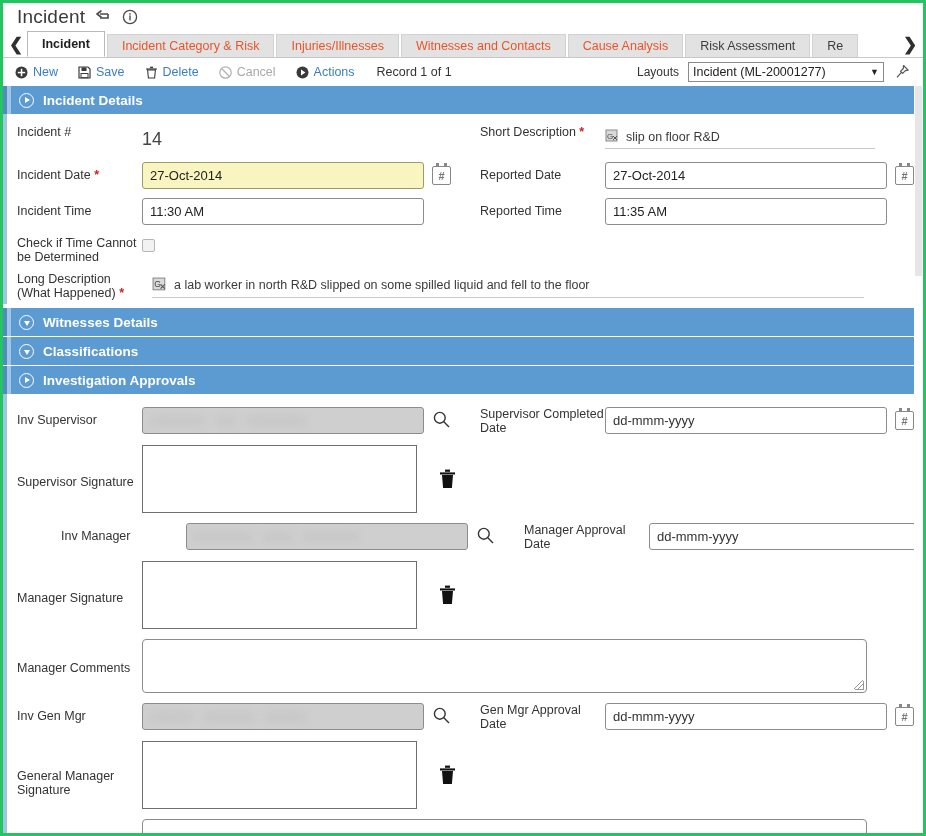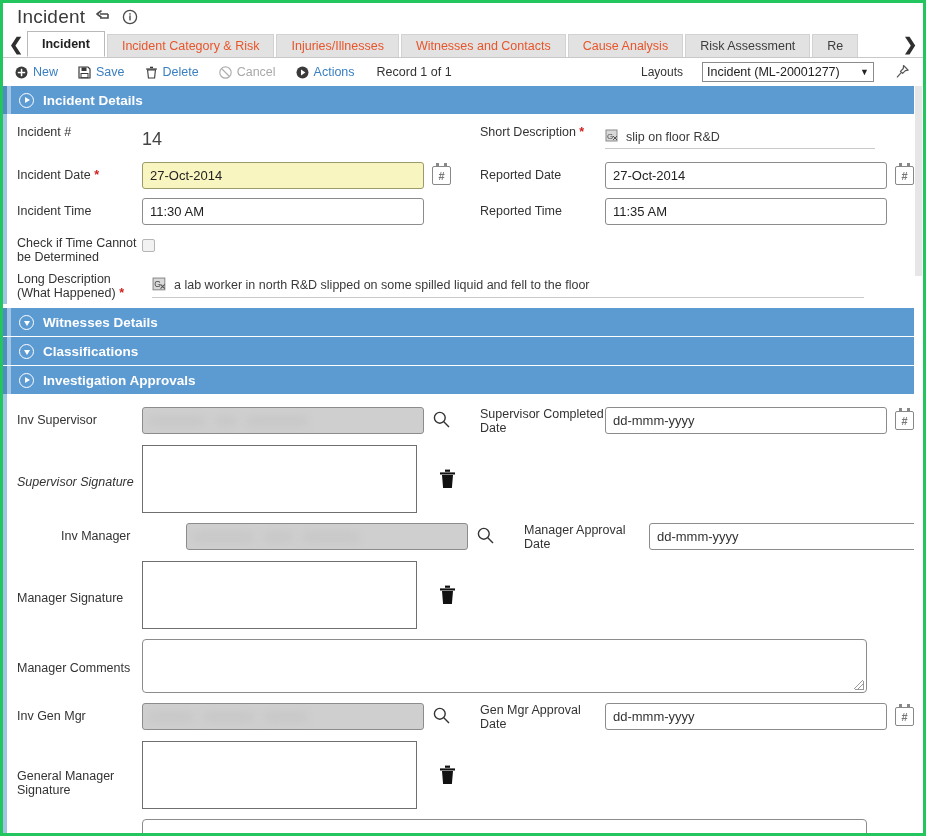--- a/index.html
+++ b/index.html
@@ -94,26 +94,26 @@
     color: #3a7fc1; cursor: pointer;
     margin-right: 20px;
     white-space: nowrap;
   }
   .tb-btn.disabled { color: #a9a9a9; cursor: default; }
   .record-label {
     color: #333; font-size: 12.5px; margin-left: 2px; white-space: nowrap;
   }
   .tb-right {
     margin-left: auto;
-    display: flex; align-items: center; gap: 19px;
+    display: flex; align-items: center; gap: 9px;
     padding-right: 6px;
   }
   .layouts-lbl { color: #333; font-size: 12px; }
   .layout-select {
-    width: 172px; height: 20px;
+    width: 196px; height: 20px;
     border: 1px solid #8a8a8a;
     background: #fff;
     display: flex; align-items: center;
     font-size: 12.5px; color: #222;
     padding: 0 4px;
     cursor: pointer;
   }
   .layout-select .caret {
     margin-left: auto; font-size: 9px; color: #222;
   }
@@ -536,21 +536,21 @@
         <div class="col">
           <div class="lbl">Supervisor Completed Date</div>
           <div class="field">
             <div class="inp ph">dd-mmm-yyyy</div>
             <div class="cal-btn">#</div>
           </div>
         </div>
       </div>
 
       <div class="row" style="margin-top:10px;">
-        <div class="lbl" style="padding-top:30px;font-style:italic;">Supervisor Signature</div>
+        <div class="lbl" style="padding-top:30px;">Supervisor Signature</div>
         <div class="field">
           <div class="sig-box"></div>
           <span class="trash" style="margin-top:24px;margin-left:14px;">
             <svg width="17" height="20" viewBox="0 0 17 20">
                 <rect x="1" y="3.4" width="15" height="2.1" fill="#111"></rect>
                 <rect x="6" y="0.6" width="5" height="2.2" fill="#111"></rect>
                 <path d="M3 6 h11 l-1.1 13 H4.1 Z" fill="#111"></path>
               </svg>
           </span>
         </div>

